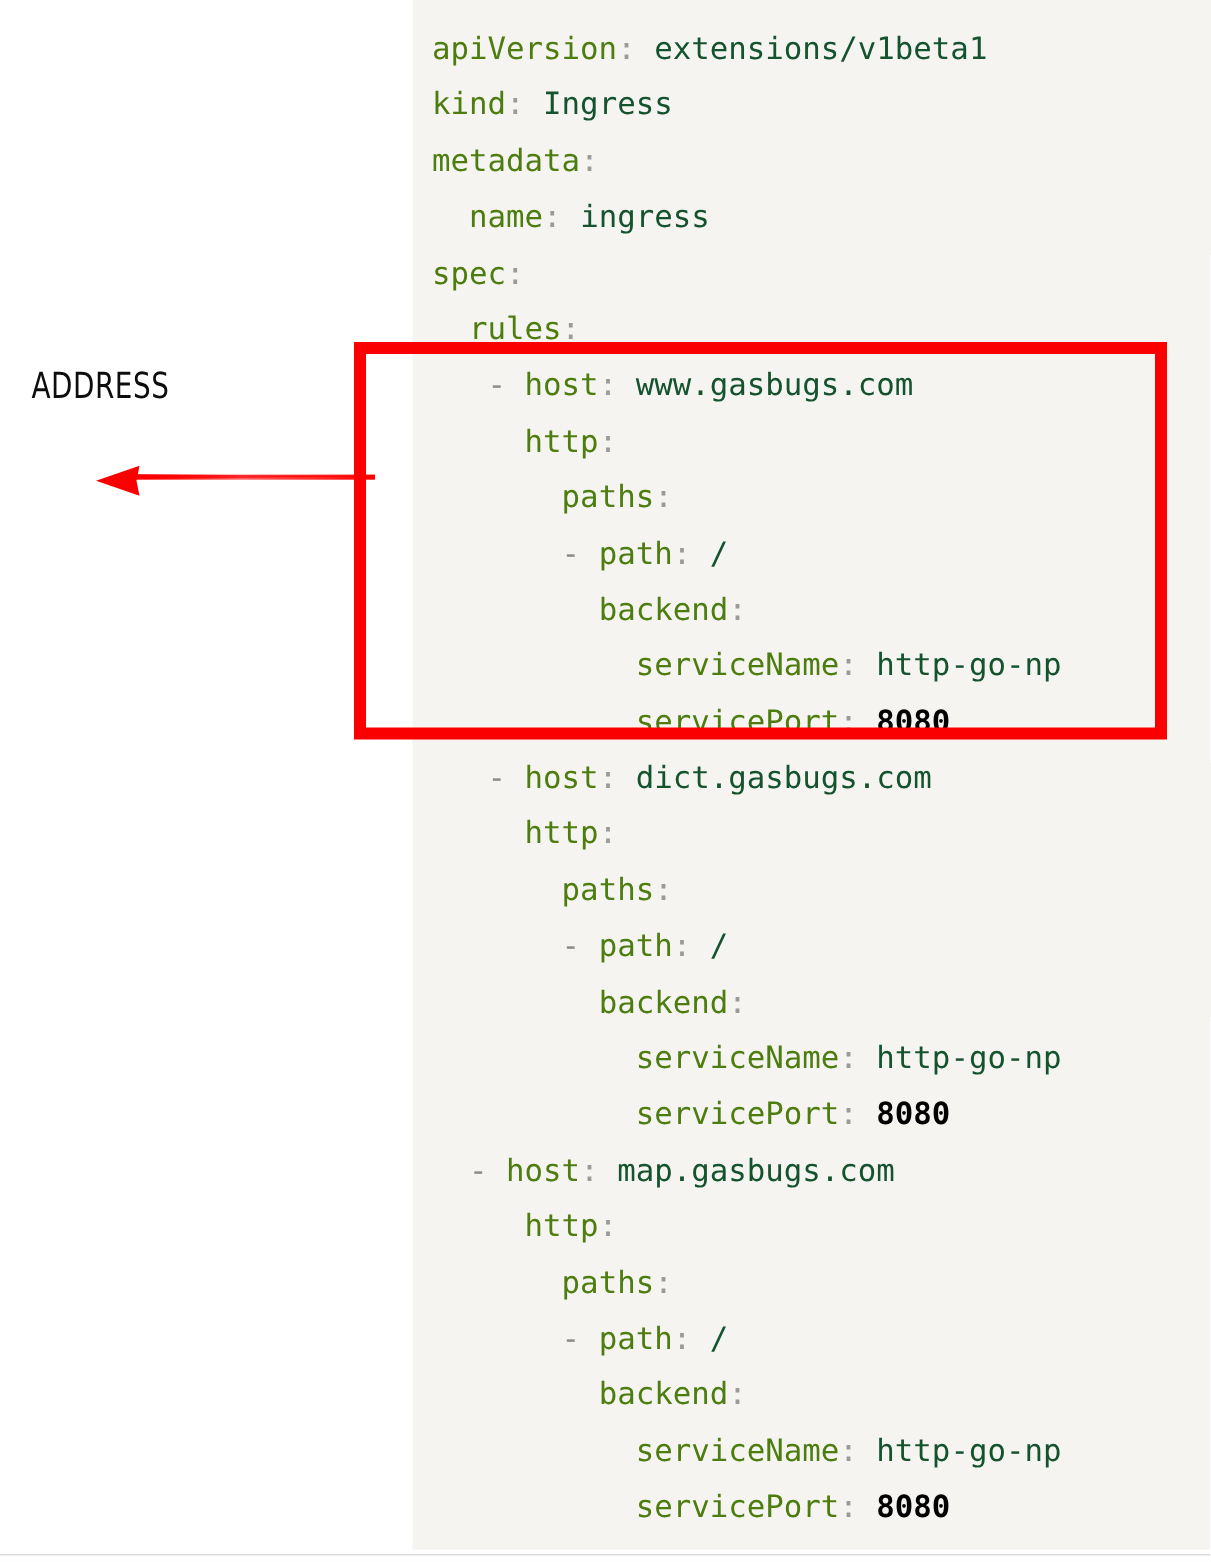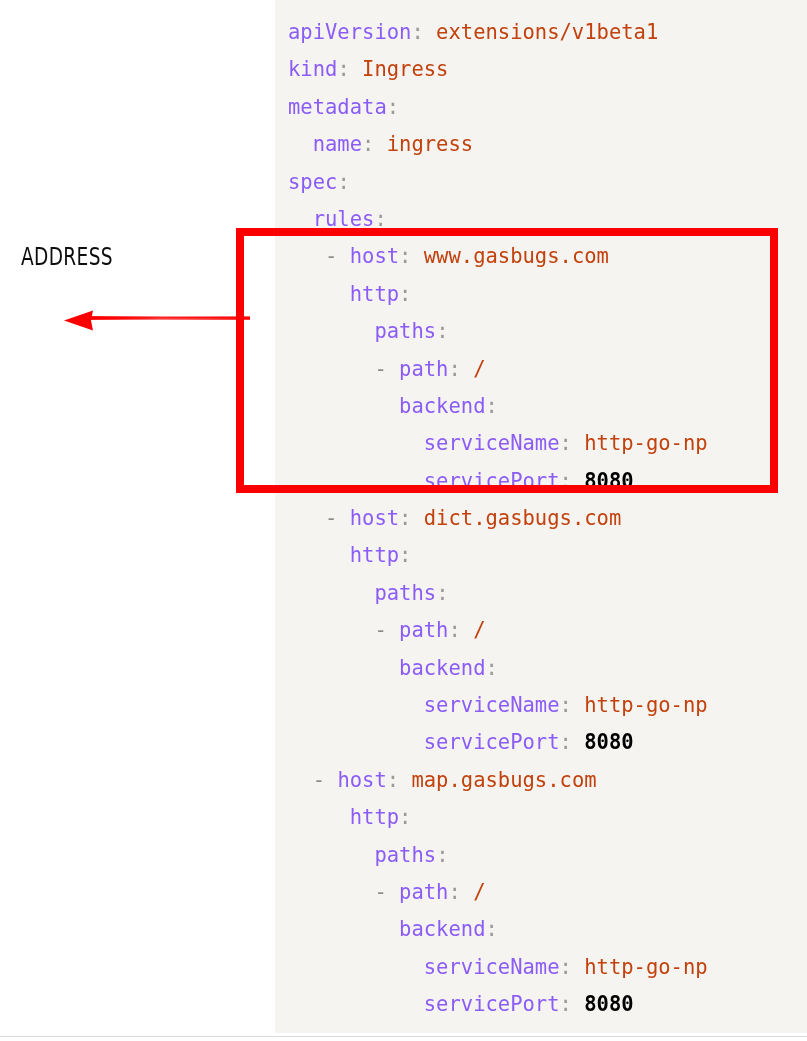--- a/index.html
+++ b/index.html
@@ -36,22 +36,22 @@
     font-size: 20.5px;
     line-height: 37.4px;
     white-space: pre;
     letter-spacing: 0px;
   }
   .code-line {
     height: 37.4px;
     padding-left: 13px;
     white-space: pre;
   }
-  .tok-key    { color: #8b5cf6; margin-top: 12px; }
-  .tok-val    { color: #c2410c; }
+  .tok-key    { color: #4d7c0f; margin-top: 12px; }
+  .tok-val    { color: #14532d; }
   .tok-num    { color: #000000; font-weight: bold; }
   .tok-punct  { color: #9a9a97; }
   .tok-dash   { color: #8b8b88; }
   .tok-plain  { color: #3c3c3c; }
 
   
   #bottom-rule {
     position: absolute;
     left: 0px;
     top: 1036px;

